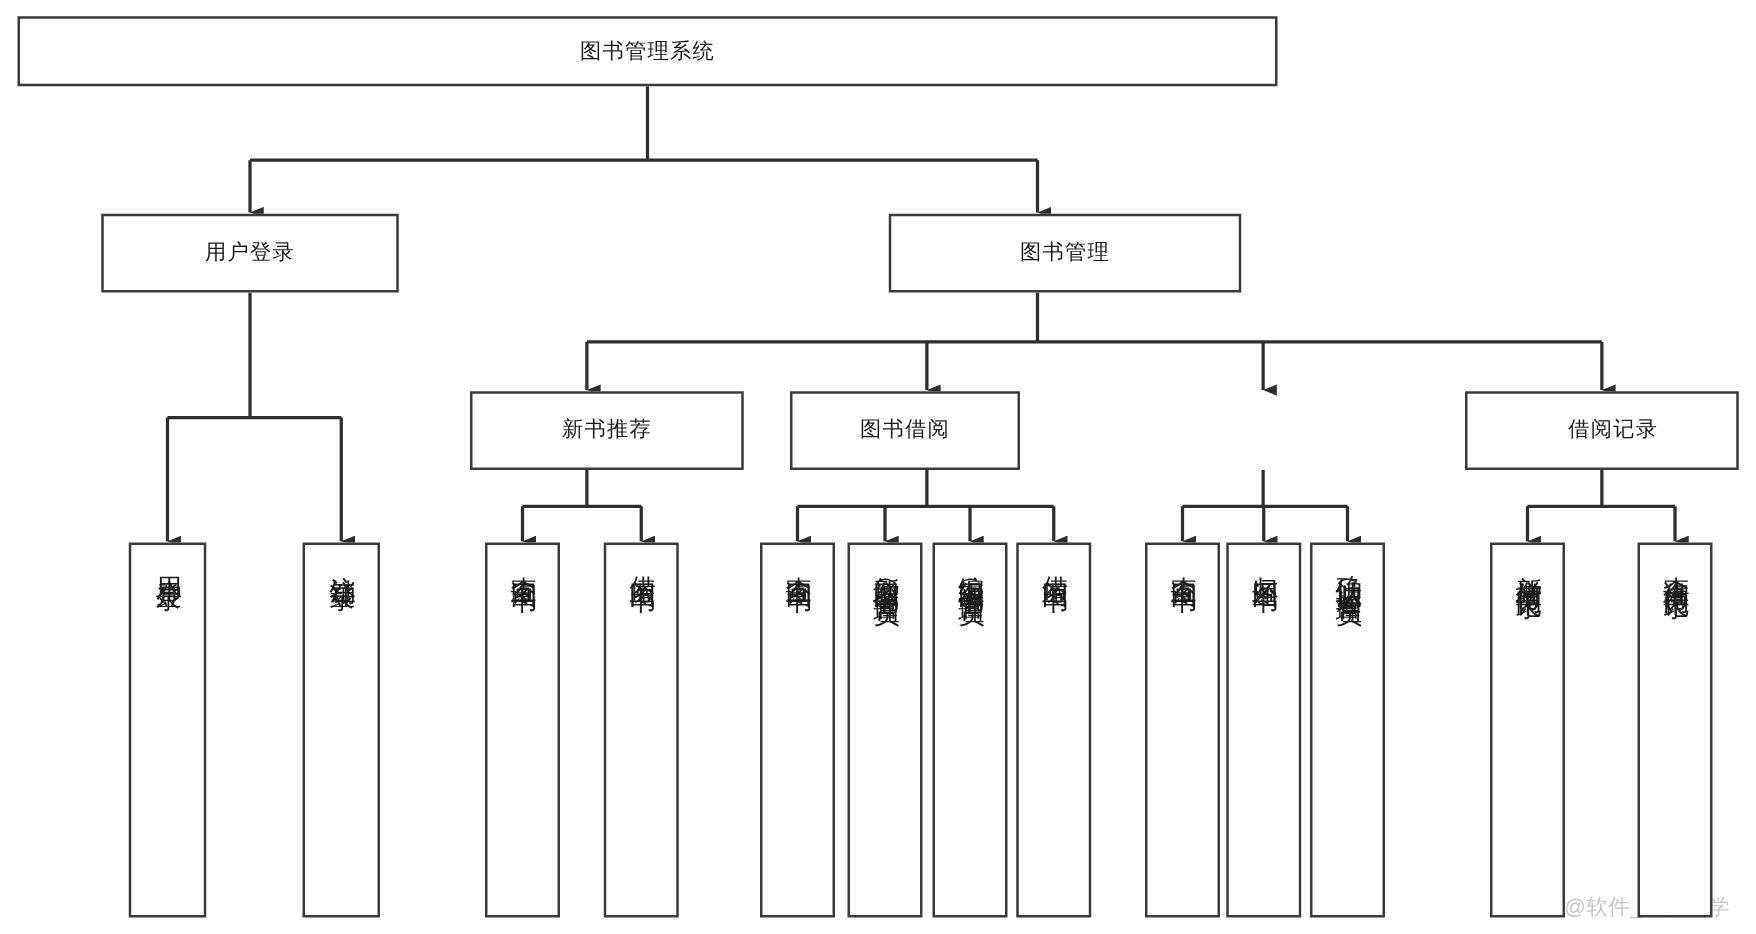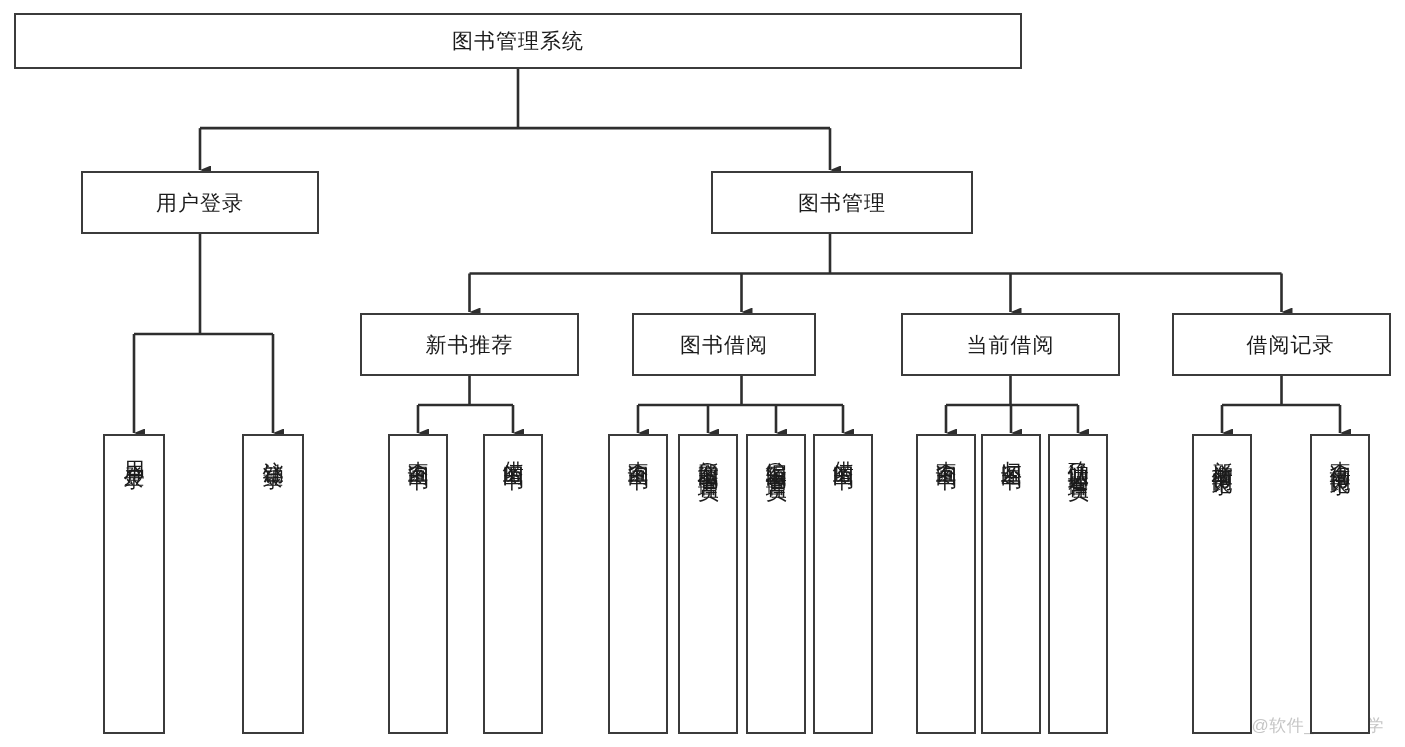--- a/index.html
+++ b/index.html
@@ -31,21 +31,21 @@
     box-sizing: border-box;
     border: 2px solid #3b3b3b;
     background: #ffffff;
     display: flex;
     align-items: center;
     justify-content: center;
     color: #1b1b1b;
     text-align: center;
   }
   .node.horiz {
-    font-size: 21px;
+    font-size: 17px;
     letter-spacing: 1px;
     line-height: 1.2;
     justify-content: center;
   }
   .node.vert {
     font-size: 21px;
     line-height: 1.25;
   }
   .node.vert .vlabel {
     writing-mode: vertical-rl;
@@ -112,31 +112,28 @@
   </svg>
 
   <div class="watermark" style="left: 1196px; top: 714px; color: rgb(198, 198, 198);">CSDN @软件_小贺同学</div>
 
 <div class="node horiz" style="left: 14px; top: 13px; width: 1008px; height: 56px; border-color: rgb(59, 59, 59); background: rgb(255, 255, 255); color: rgb(27, 27, 27);">
       <span>图书管理系统</span>
     </div>
     <div class="node horiz" style="left: 81px; top: 171px; width: 238px; height: 63px; border-color: rgb(59, 59, 59); background: rgb(255, 255, 255); color: rgb(27, 27, 27);">
       <span>用户登录</span>
     </div>
-    <div class="node horiz" style="left: 711px; top: 171px; width: 262px; height: 63px; border-color: rgb(59, 59, 59); background: rgb(255, 255, 255); color: rgb(27, 27, 27);">
+    <div class="node horiz" style="left: 711px; top: 171px; width: 282px; height: 63px; border-color: rgb(59, 59, 59); background: rgb(255, 255, 255); color: rgb(27, 27, 27);">
       <span>图书管理</span>
     </div>
-    <div class="node horiz" style="left: 360px; top: 313px; width: 219px; height: 63px; border-color: rgb(59, 59, 59); background: rgb(255, 255, 255); color: rgb(27, 27, 27);">
+    <div class="node horiz" style="left: 376px; top: 313px; width: 219px; height: 63px; border-color: rgb(59, 59, 59); background: rgb(255, 255, 255); color: rgb(27, 27, 27);">
       <span>新书推荐</span>
     </div>
     <div class="node horiz" style="left: 632px; top: 313px; width: 184px; height: 63px; border-color: rgb(59, 59, 59); background: rgb(255, 255, 255); color: rgb(27, 27, 27);">
       <span>图书借阅</span>
-    </div>
-    <div class="node horiz" style="left: 901px; top: 313px; width: 219px; height: 63px; border-color: rgb(59, 59, 59); background: rgb(255, 255, 255); color: rgb(27, 27, 27);">
-      <span>当前借阅</span>
     </div>
     <div class="node horiz" style="left: 1172px; top: 313px; width: 219px; height: 63px; border-color: rgb(59, 59, 59); background: rgb(255, 255, 255); color: rgb(27, 27, 27); padding-left: 18px;">
       <span>借阅记录</span>
     </div>
     <div class="node vert" style="left: 103px; top: 434px; width: 62px; height: 300px; border-color: rgb(59, 59, 59); background: rgb(255, 255, 255); color: rgb(27, 27, 27);">
       <span class="vlabel" style="align-self: flex-start; margin-top: 8px;">用户登录</span>
     </div>
     <div class="node vert" style="left: 242px; top: 434px; width: 62px; height: 300px; border-color: rgb(59, 59, 59); background: rgb(255, 255, 255); color: rgb(27, 27, 27);">
       <span class="vlabel" style="align-self: flex-start; margin-top: 8px;">注销登录</span>
     </div>

